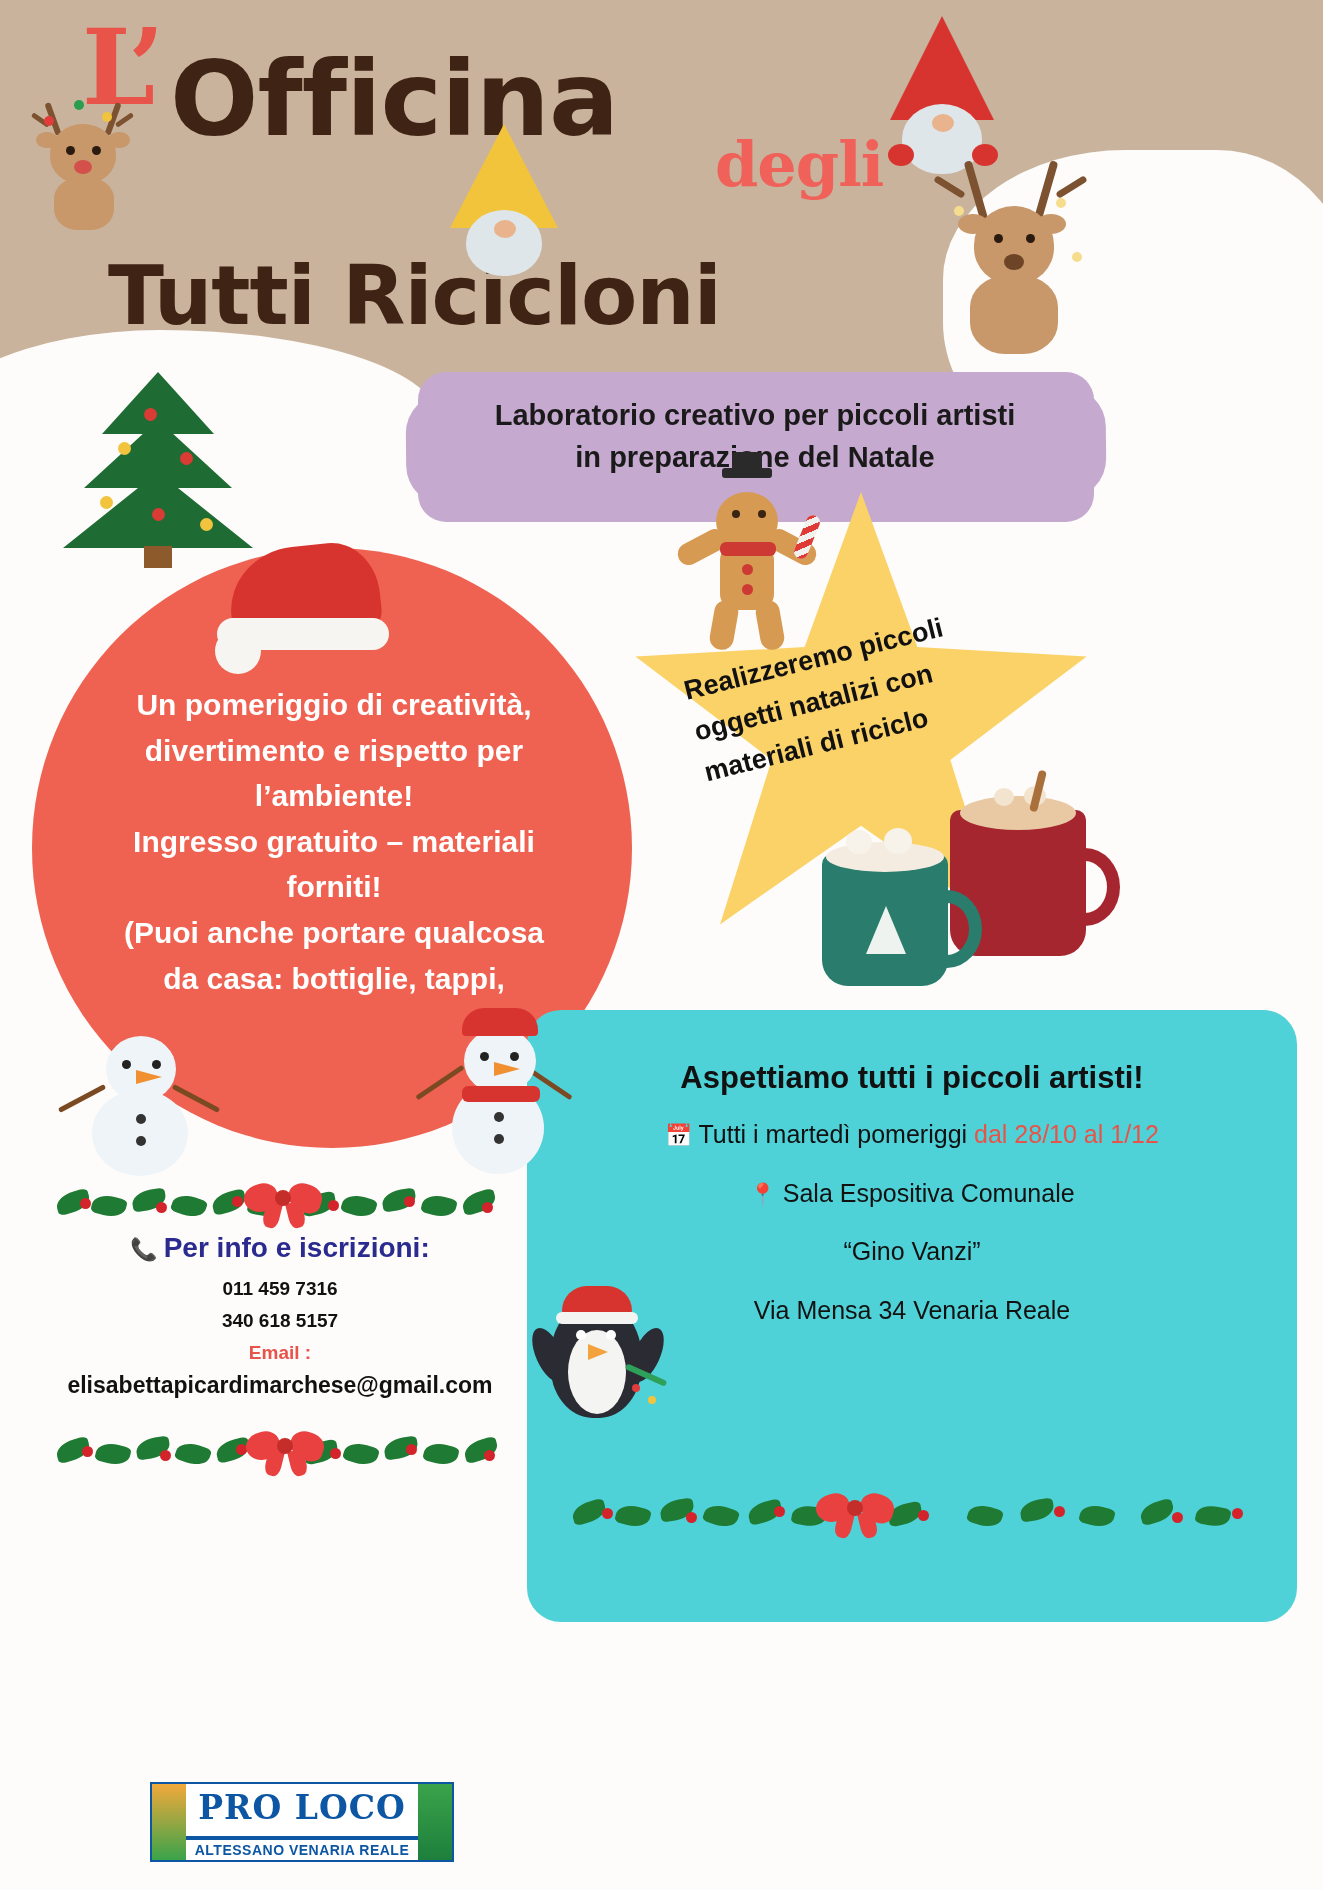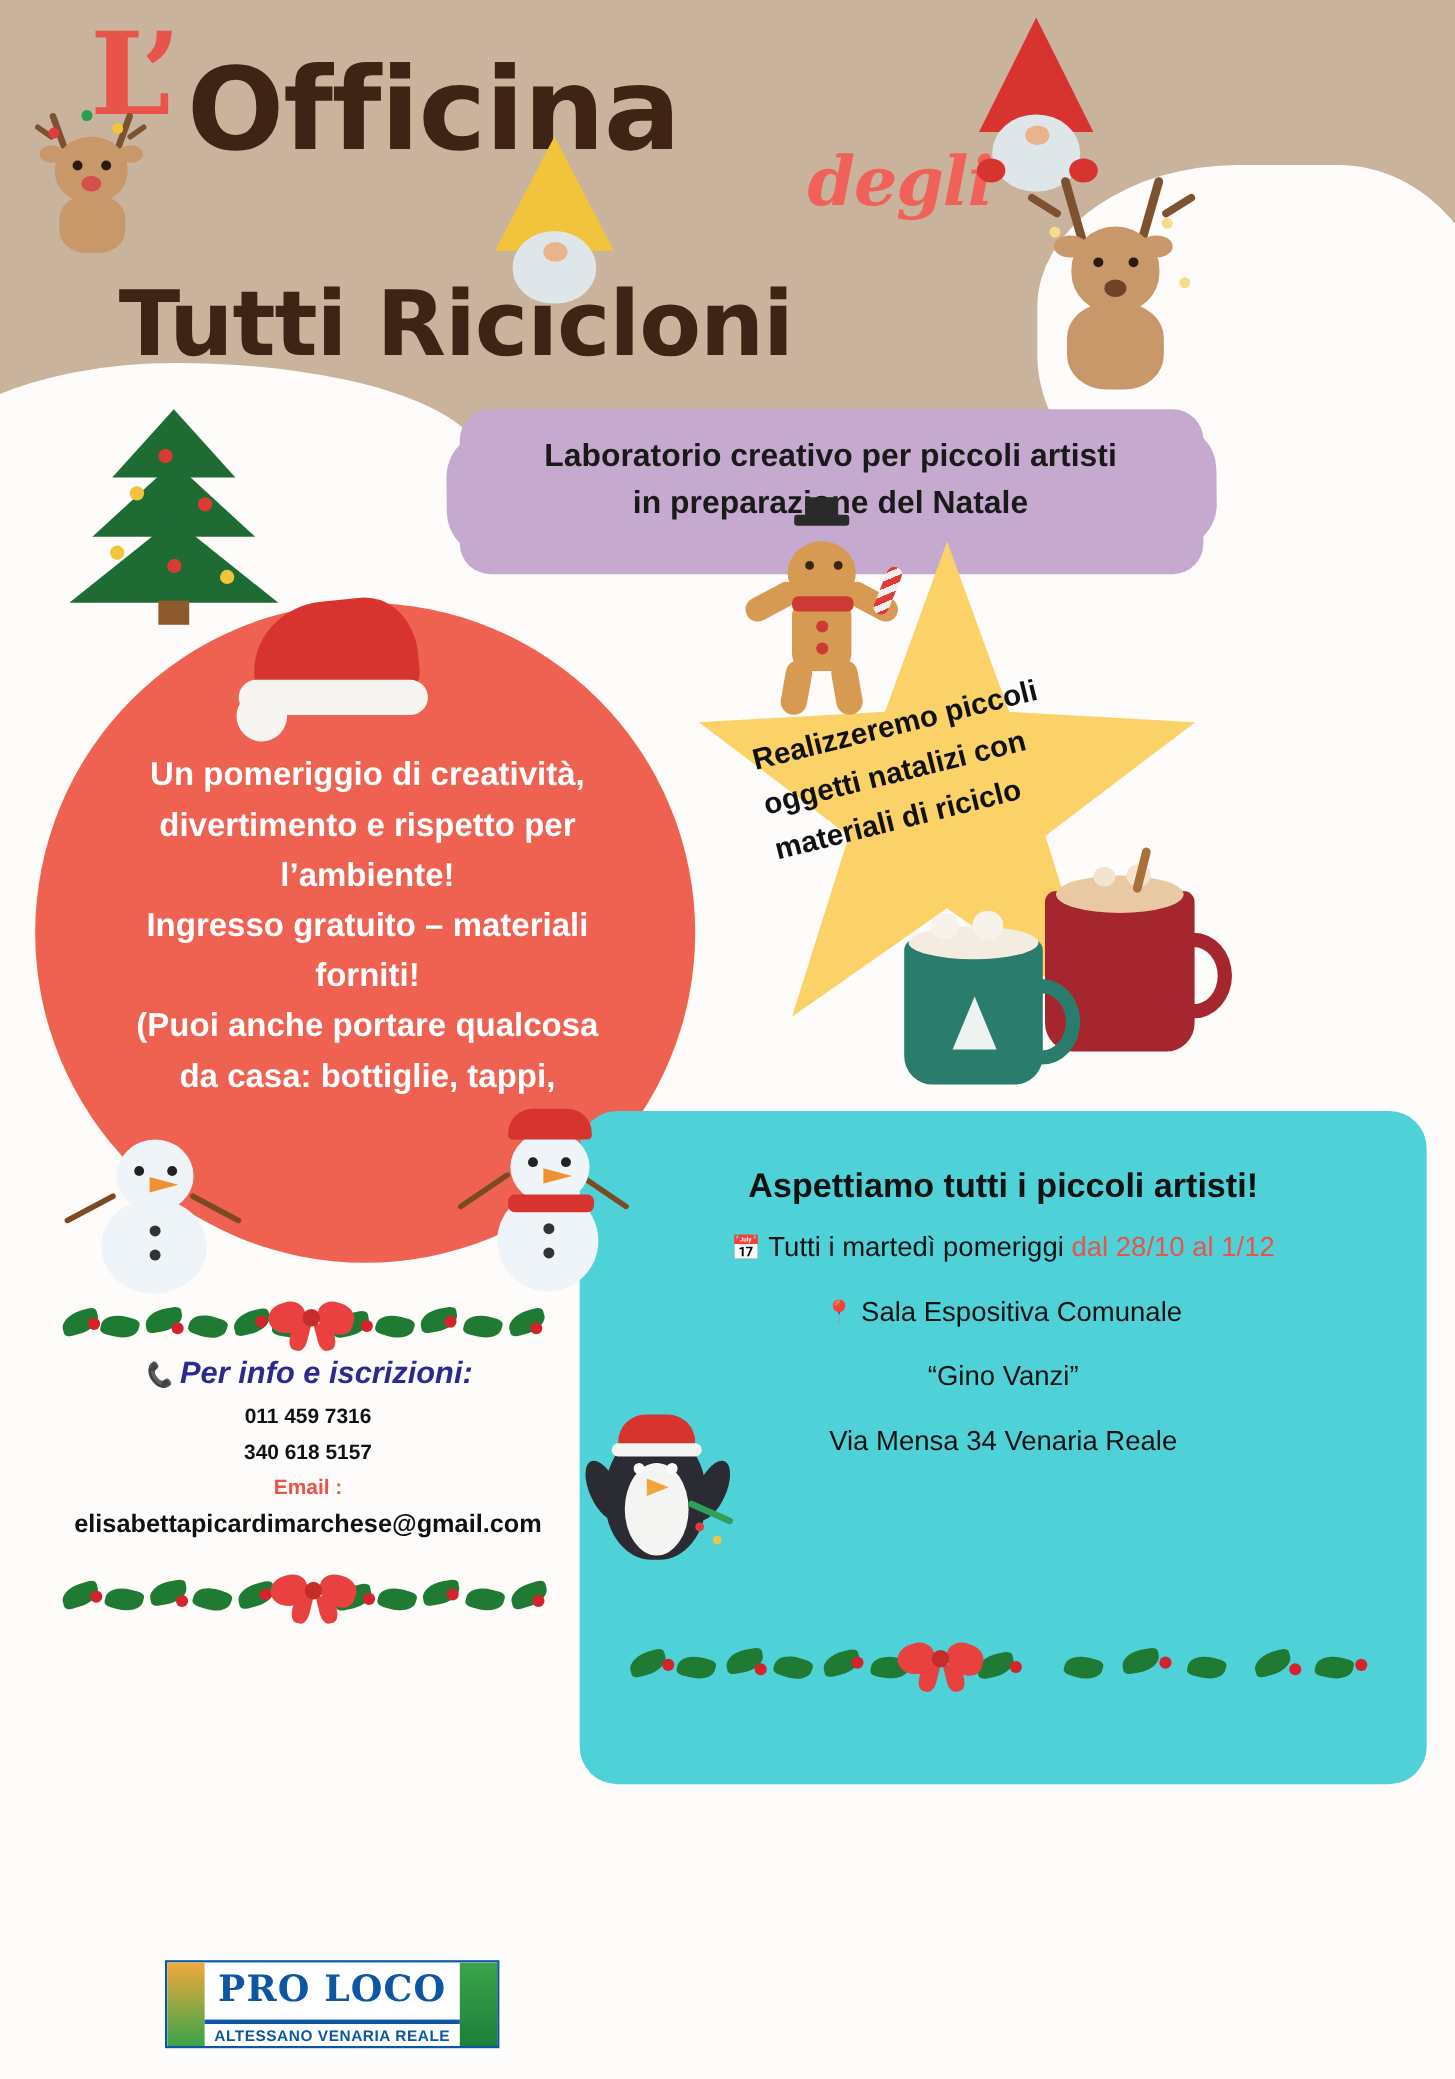--- a/index.html
+++ b/index.html
@@ -65,26 +65,25 @@
     top: 38px;
     font-family: "DejaVu Sans", sans-serif;
     font-size: 104px;
     font-weight: bold;
     color: #3f2314;
     z-index: 5;
     letter-spacing: -1px;
   }
   .title-degli {
     position: absolute;
-    left: 734px;
+    left: 715px;
     top: 128px;
     font-family: "DejaVu Serif", serif;
     font-size: 62px;
     font-weight: bold;
-    font-style: italic;
     color: #f0615a;
     z-index: 6;
     letter-spacing: -1px;
   }
   .title-elfi {
     position: absolute;
     left: 108px;
     top: 248px;
     font-family: "DejaVu Sans", sans-serif;
     font-size: 82px;
@@ -225,21 +224,20 @@
     top: 1232px;
     width: 500px;
     text-align: center;
     z-index: 4;
   }
   .contact-title {
     font-size: 28px;
     font-weight: bold;
     color: #2a2a8f;
     margin-bottom: 14px;
-    font-style: italic;
   }
   .contact-phone {
     font-size: 19px;
     font-weight: bold;
     color: #111;
     margin-bottom: 10px;
   }
   .contact-email-label {
     font-size: 19px;
     font-weight: bold;

